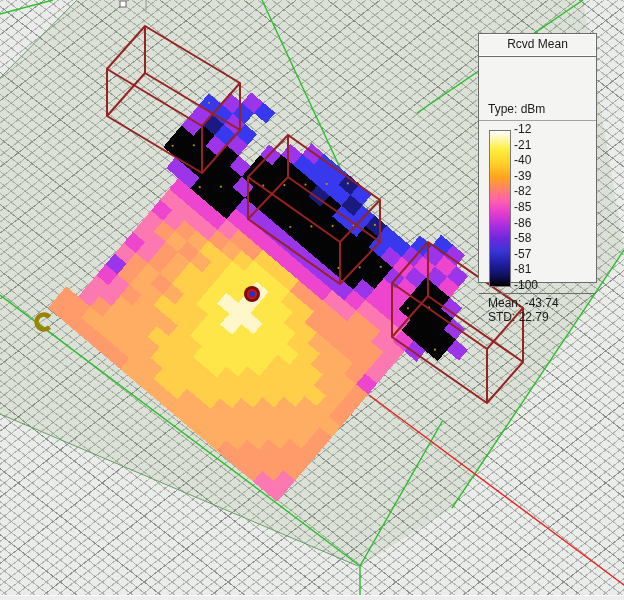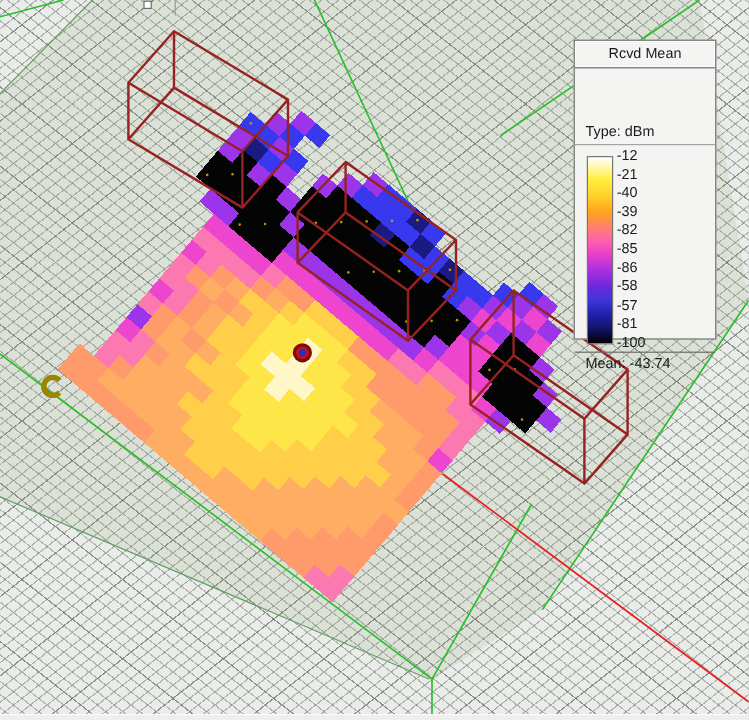--- a/index.html
+++ b/index.html
@@ -509,17 +509,18 @@
           <span>-85</span>
           <span>-86</span>
           <span>-58</span>
           <span>-57</span>
           <span>-81</span>
           <span>-100</span>
         </div>
     </div>
     <div class="lg-stats">
       <div>Mean: -43.74</div>
+      <div>STD: 22.79</div>
     </div>
   </div>
 
   <div class="bottombar"></div>
 </div>
 
 </body></html>

